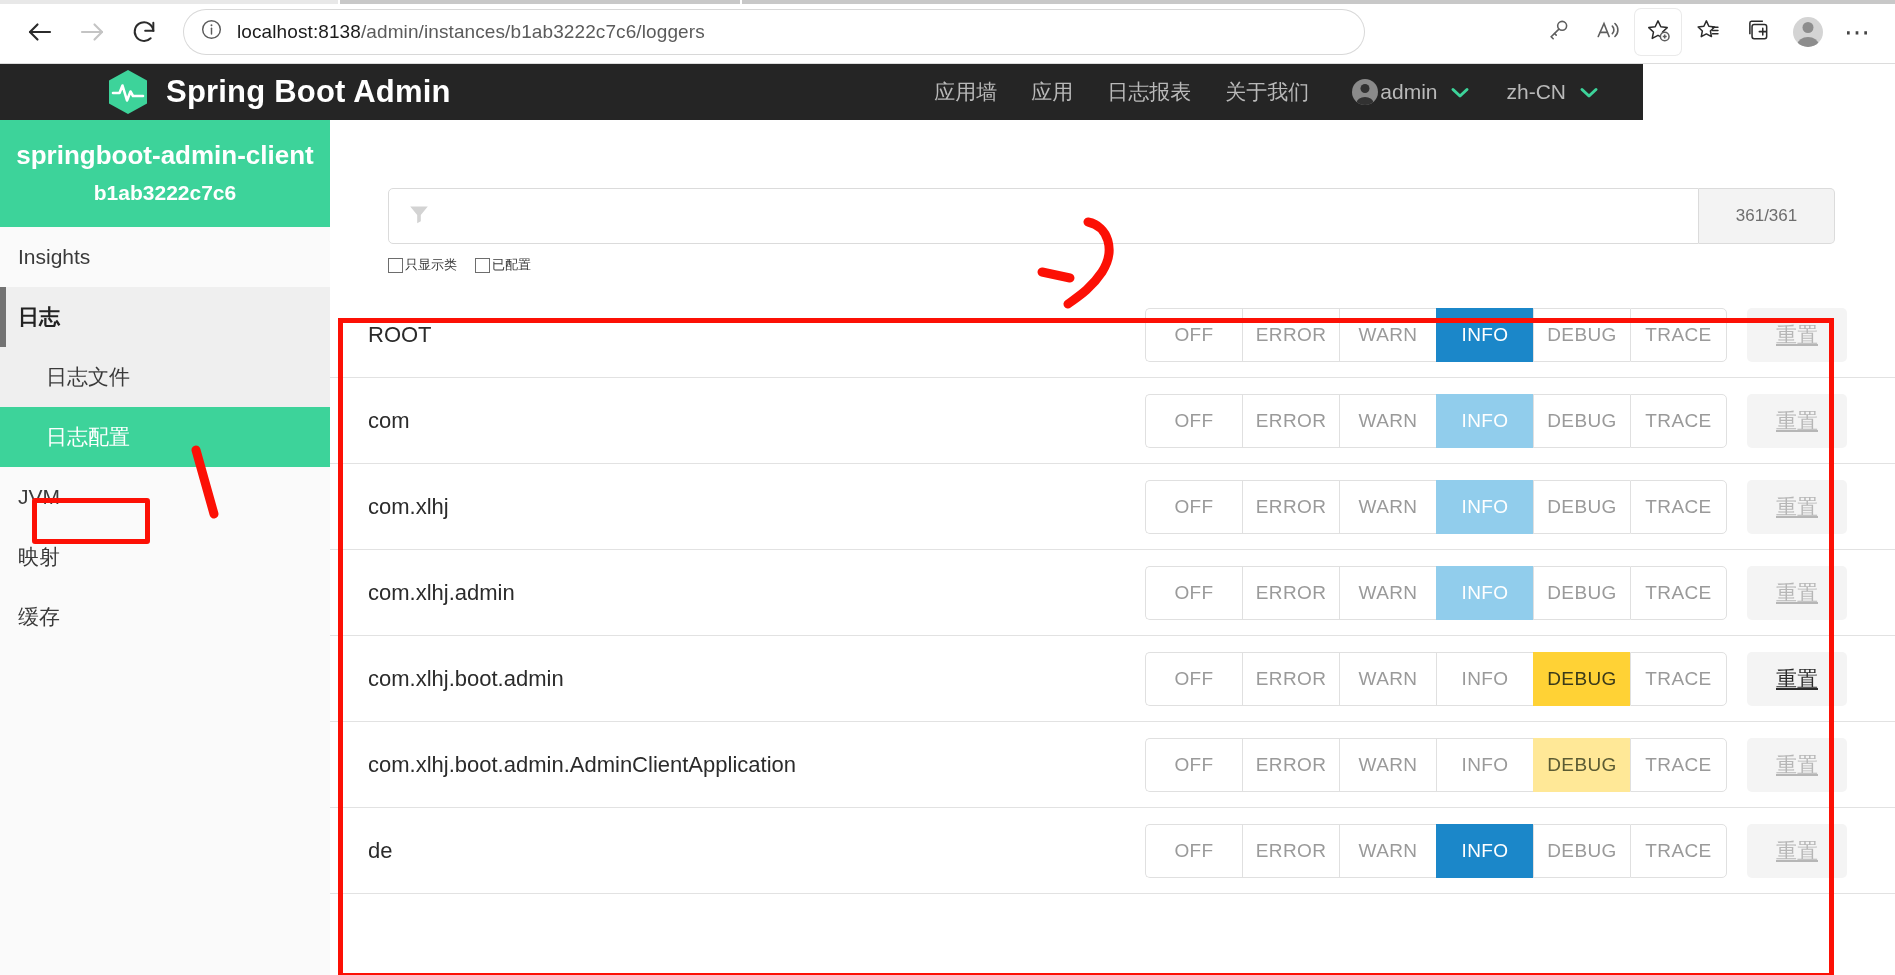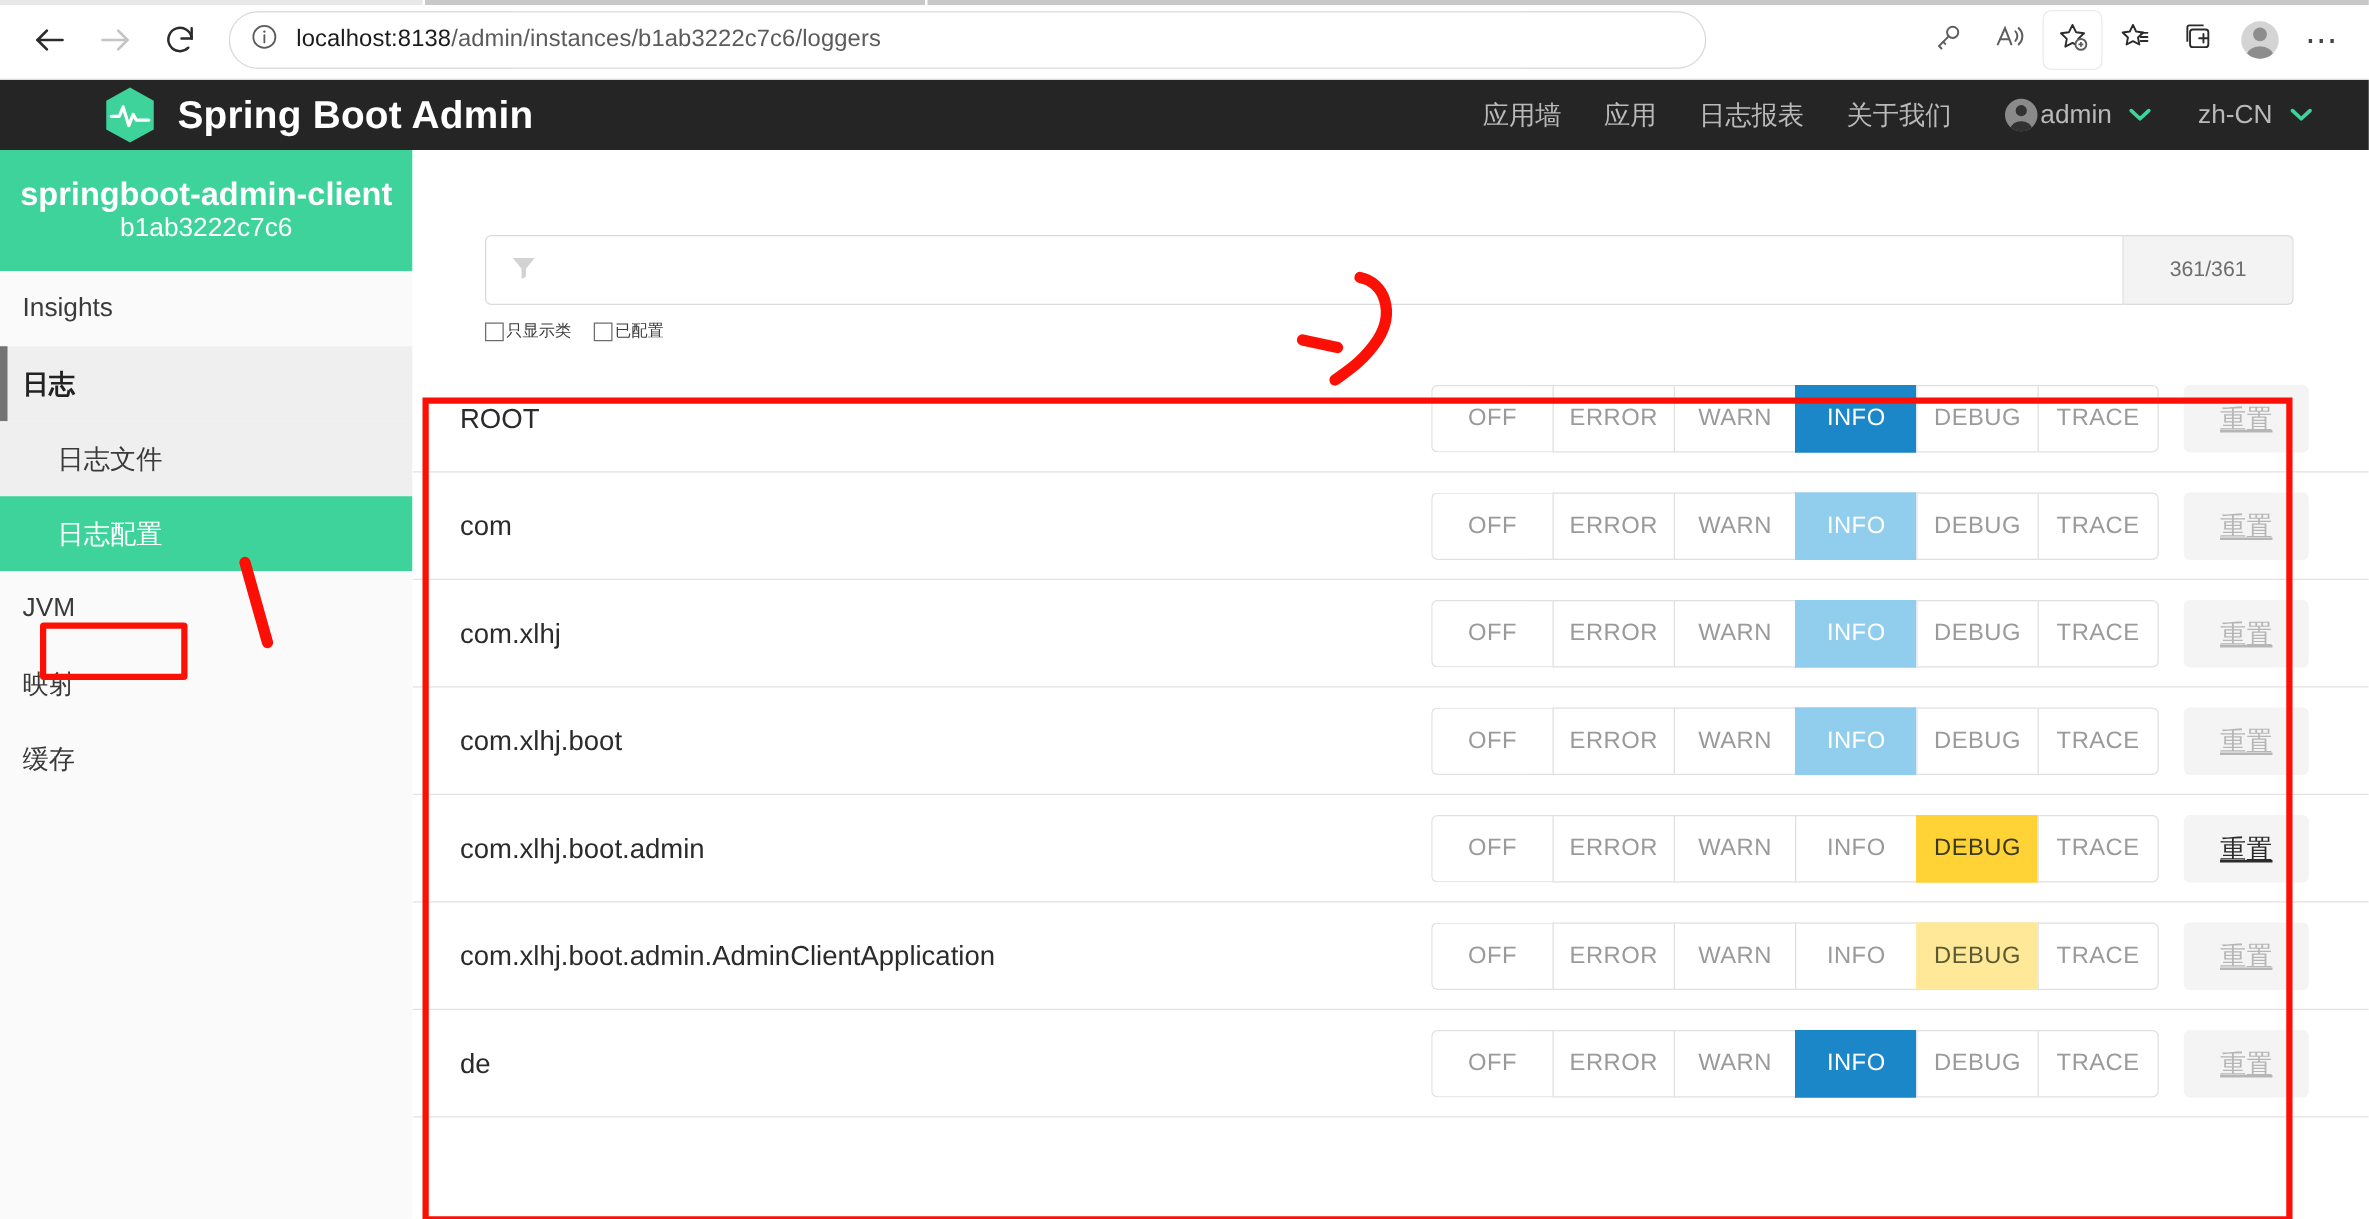--- a/index.html
+++ b/index.html
@@ -67,22 +67,22 @@
   }
   .avatar-circle::after {
     content: ''; position: absolute; bottom: -5px; left: 50%;
     transform: translateX(-50%); width: 21px; height: 15px;
     border-radius: 50% 50% 0 0; background: #8d8d8d;
   }
   .dots { font-size: 26px; color: #444; letter-spacing: 2px; line-height: 1; }
 
   
   .app-header {
-    position: absolute; top: 64px; left: 0; width: 1895px; height: 56px;
-    background: #252525; display: flex; align-items: center;
+    position: absolute; top: 64px; left: 0; width: 1643px; height: 56px;
+    background: #252525; display: flex; align-items: center; padding-left: 24px;
   }
   .brand { display: flex; align-items: center; margin-left: 82px; cursor: pointer; }
   .brand-logo { width: 44px; height: 48px; }
   .brand-title {
     color: #fff; font-size: 31px; font-weight: 600; margin-left: 16px;
     letter-spacing: .2px;
   }
   .app-nav { margin-left: auto; display: flex; align-items: center; gap: 0; }
   .app-nav-item {
     color: #b9b9b9; font-size: 21px; padding: 0 17px; cursor: pointer;
@@ -117,21 +117,21 @@
     position: absolute; top: 120px; left: 0; width: 330px; height: 855px;
     background: #fafafa;
   }
   .sb-head {
     background: #3dd39a; color: #fff; padding: 20px 16px 22px;
     text-align: center;
   }
   .sb-app-name {
     font-size: 26px; font-weight: 700; line-height: 1.18; word-break: break-word;
   }
-  .sb-app-id { font-size: 21px; font-weight: 400; }
+  .sb-app-id { font-size: 21px; font-weight: 700; margin-top: 10px; }
   .sb-item {
     height: 60px; display: flex; align-items: center; padding-left: 18px;
     font-size: 21px; color: #3a3a3a; cursor: pointer; background: #fafafa;
   }
   .sb-item.group { background: #efefef; font-weight: 700; color: #222; border-left: 6px solid #737373; padding-left: 12px; }
   .sb-item.child { padding-left: 46px; background: #efefef; font-weight: 400; }
   .sb-item.child.active { background: #3dd39a; color: #fff; }
   .sb-annot {
     position: absolute; left: 32px; top: 498px; width: 118px; height: 46px;
     border: 5px solid #fc1005; border-radius: 3px; pointer-events: none;
@@ -414,21 +414,21 @@
           <div class="level-btn">OFF</div>
           <div class="level-btn">ERROR</div>
           <div class="level-btn">WARN</div>
           <div class="level-btn inherit-info">INFO</div>
           <div class="level-btn">DEBUG</div>
           <div class="level-btn">TRACE</div>
         </div>
         <div class="reset-btn">重置</div>
       </div>
       <div class="logger-row">
-        <div class="logger-name">com.xlhj.boot</div>
+        <div class="logger-name">com.xlhj.admin</div>
         <div class="level-group">
           <div class="level-btn">OFF</div>
           <div class="level-btn">ERROR</div>
           <div class="level-btn">WARN</div>
           <div class="level-btn inherit-info">INFO</div>
           <div class="level-btn">DEBUG</div>
           <div class="level-btn">TRACE</div>
         </div>
         <div class="reset-btn">重置</div>
       </div>

